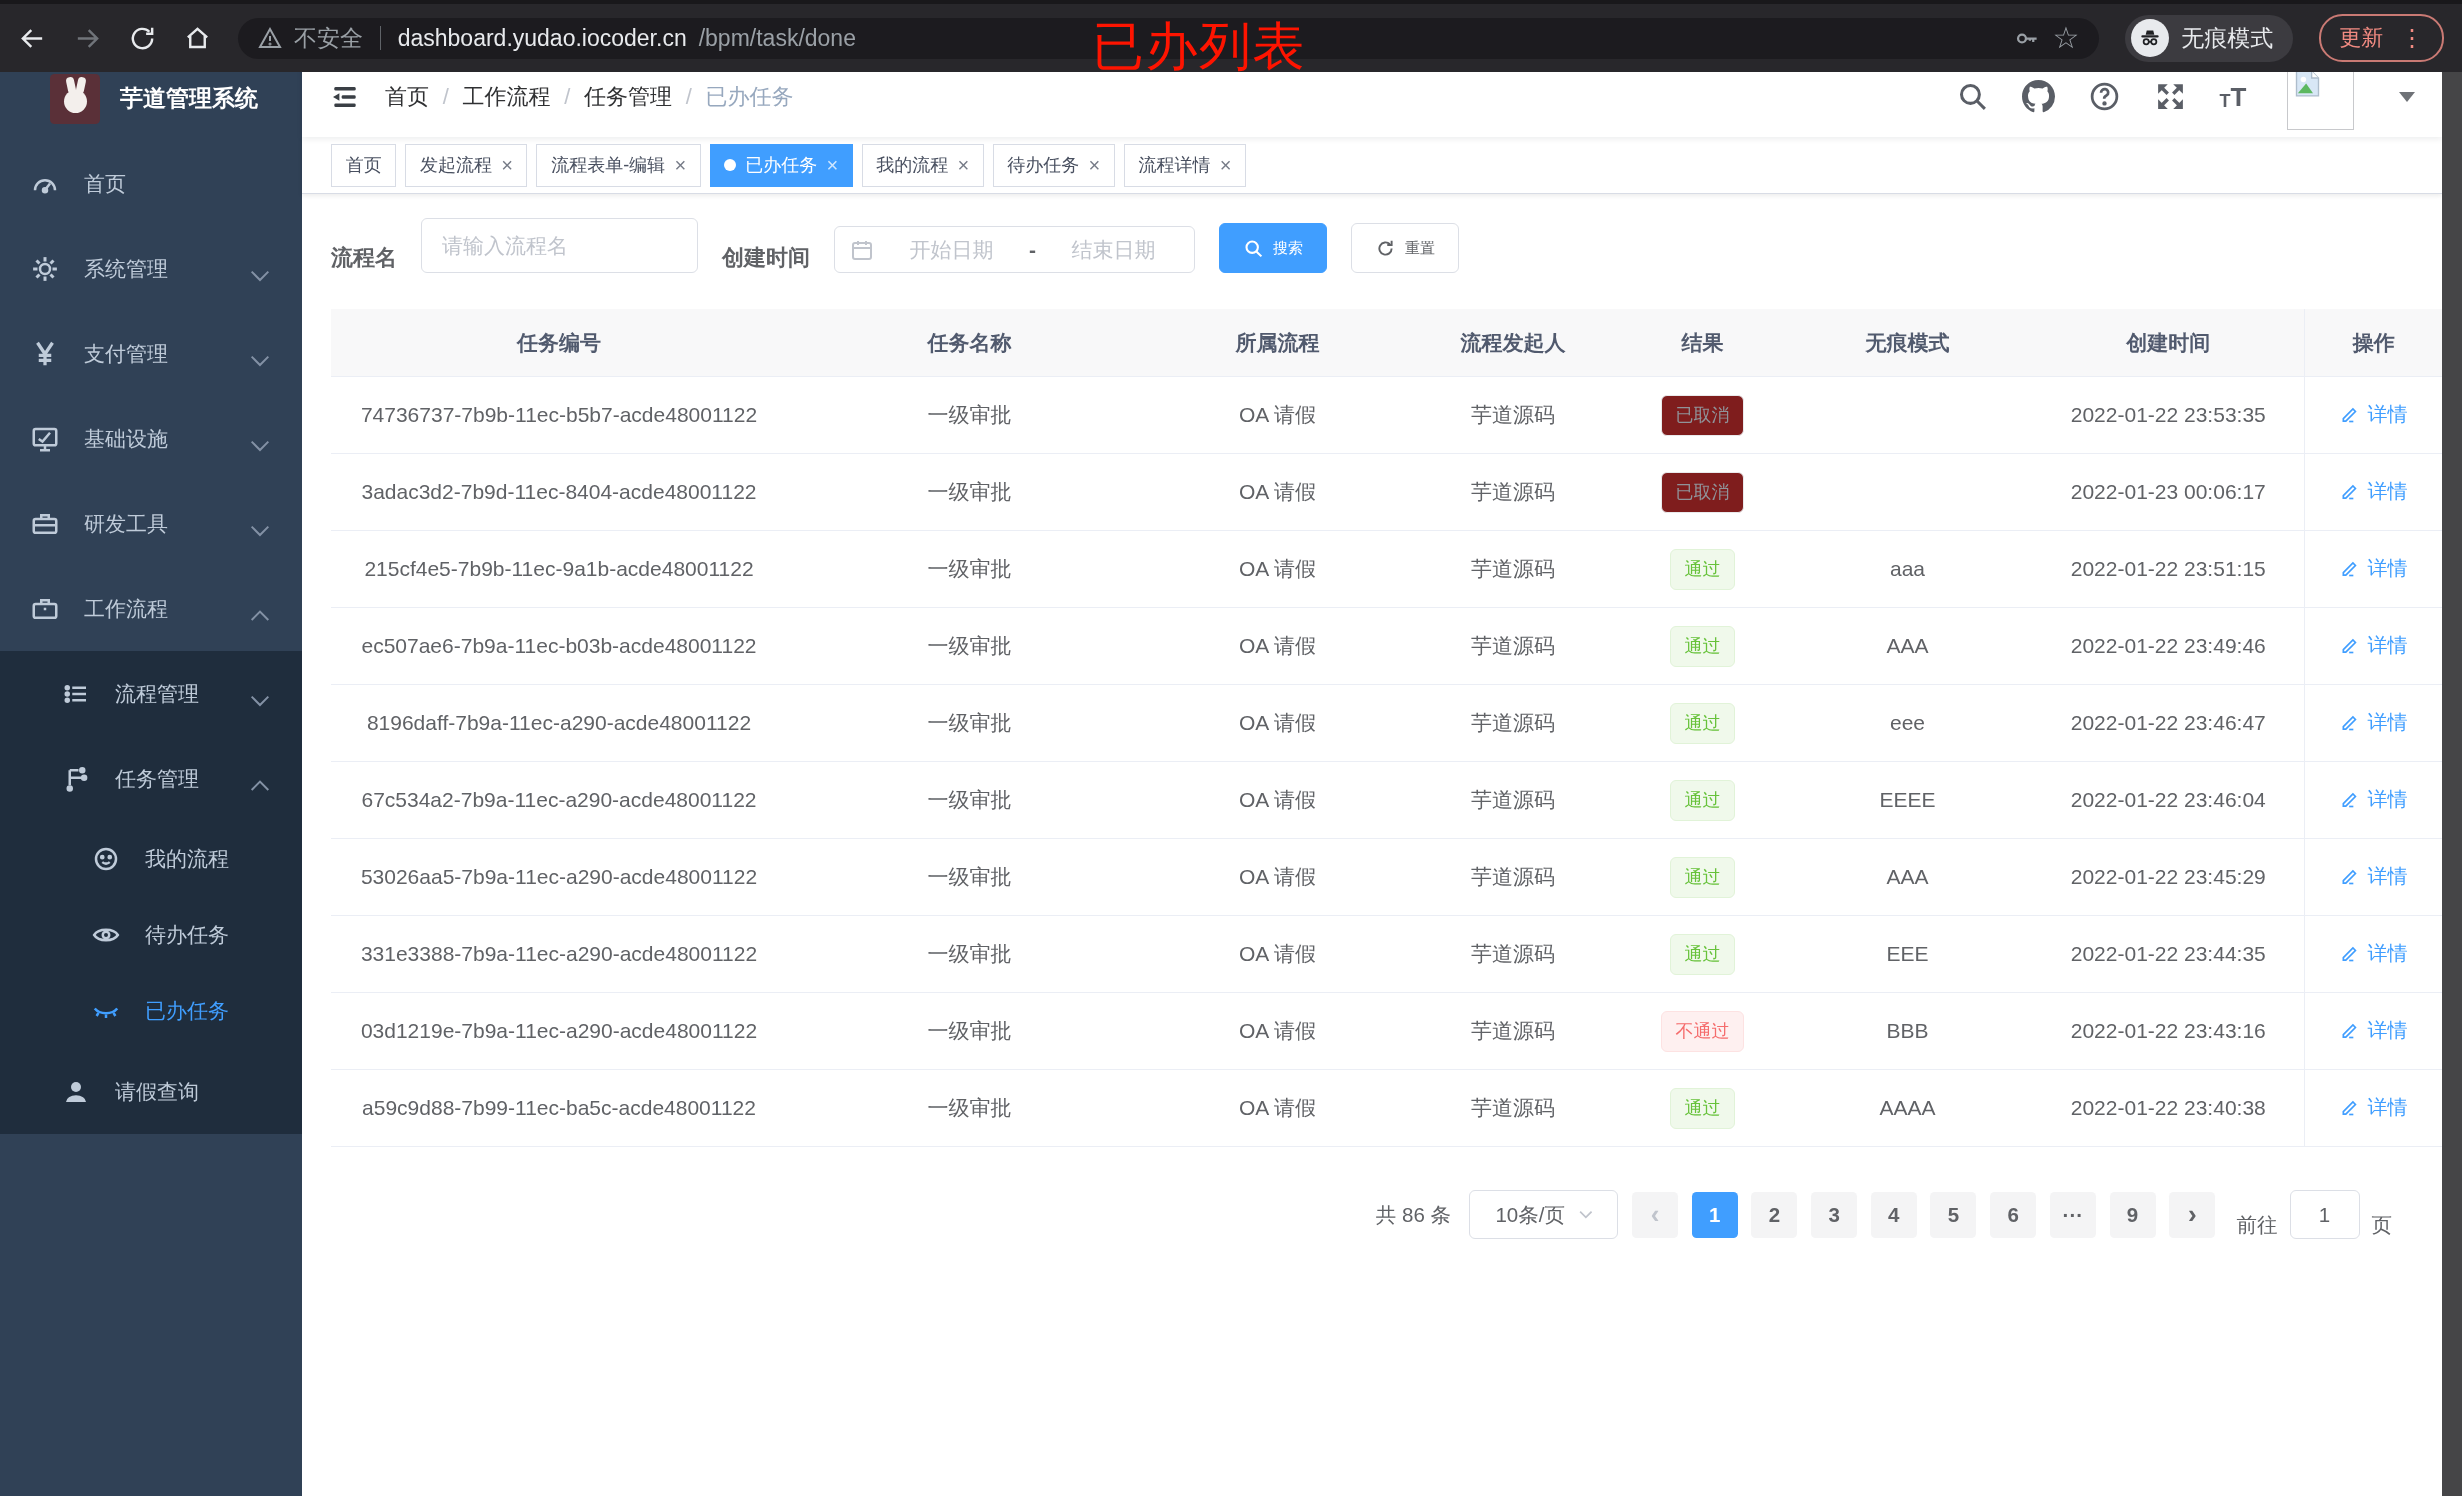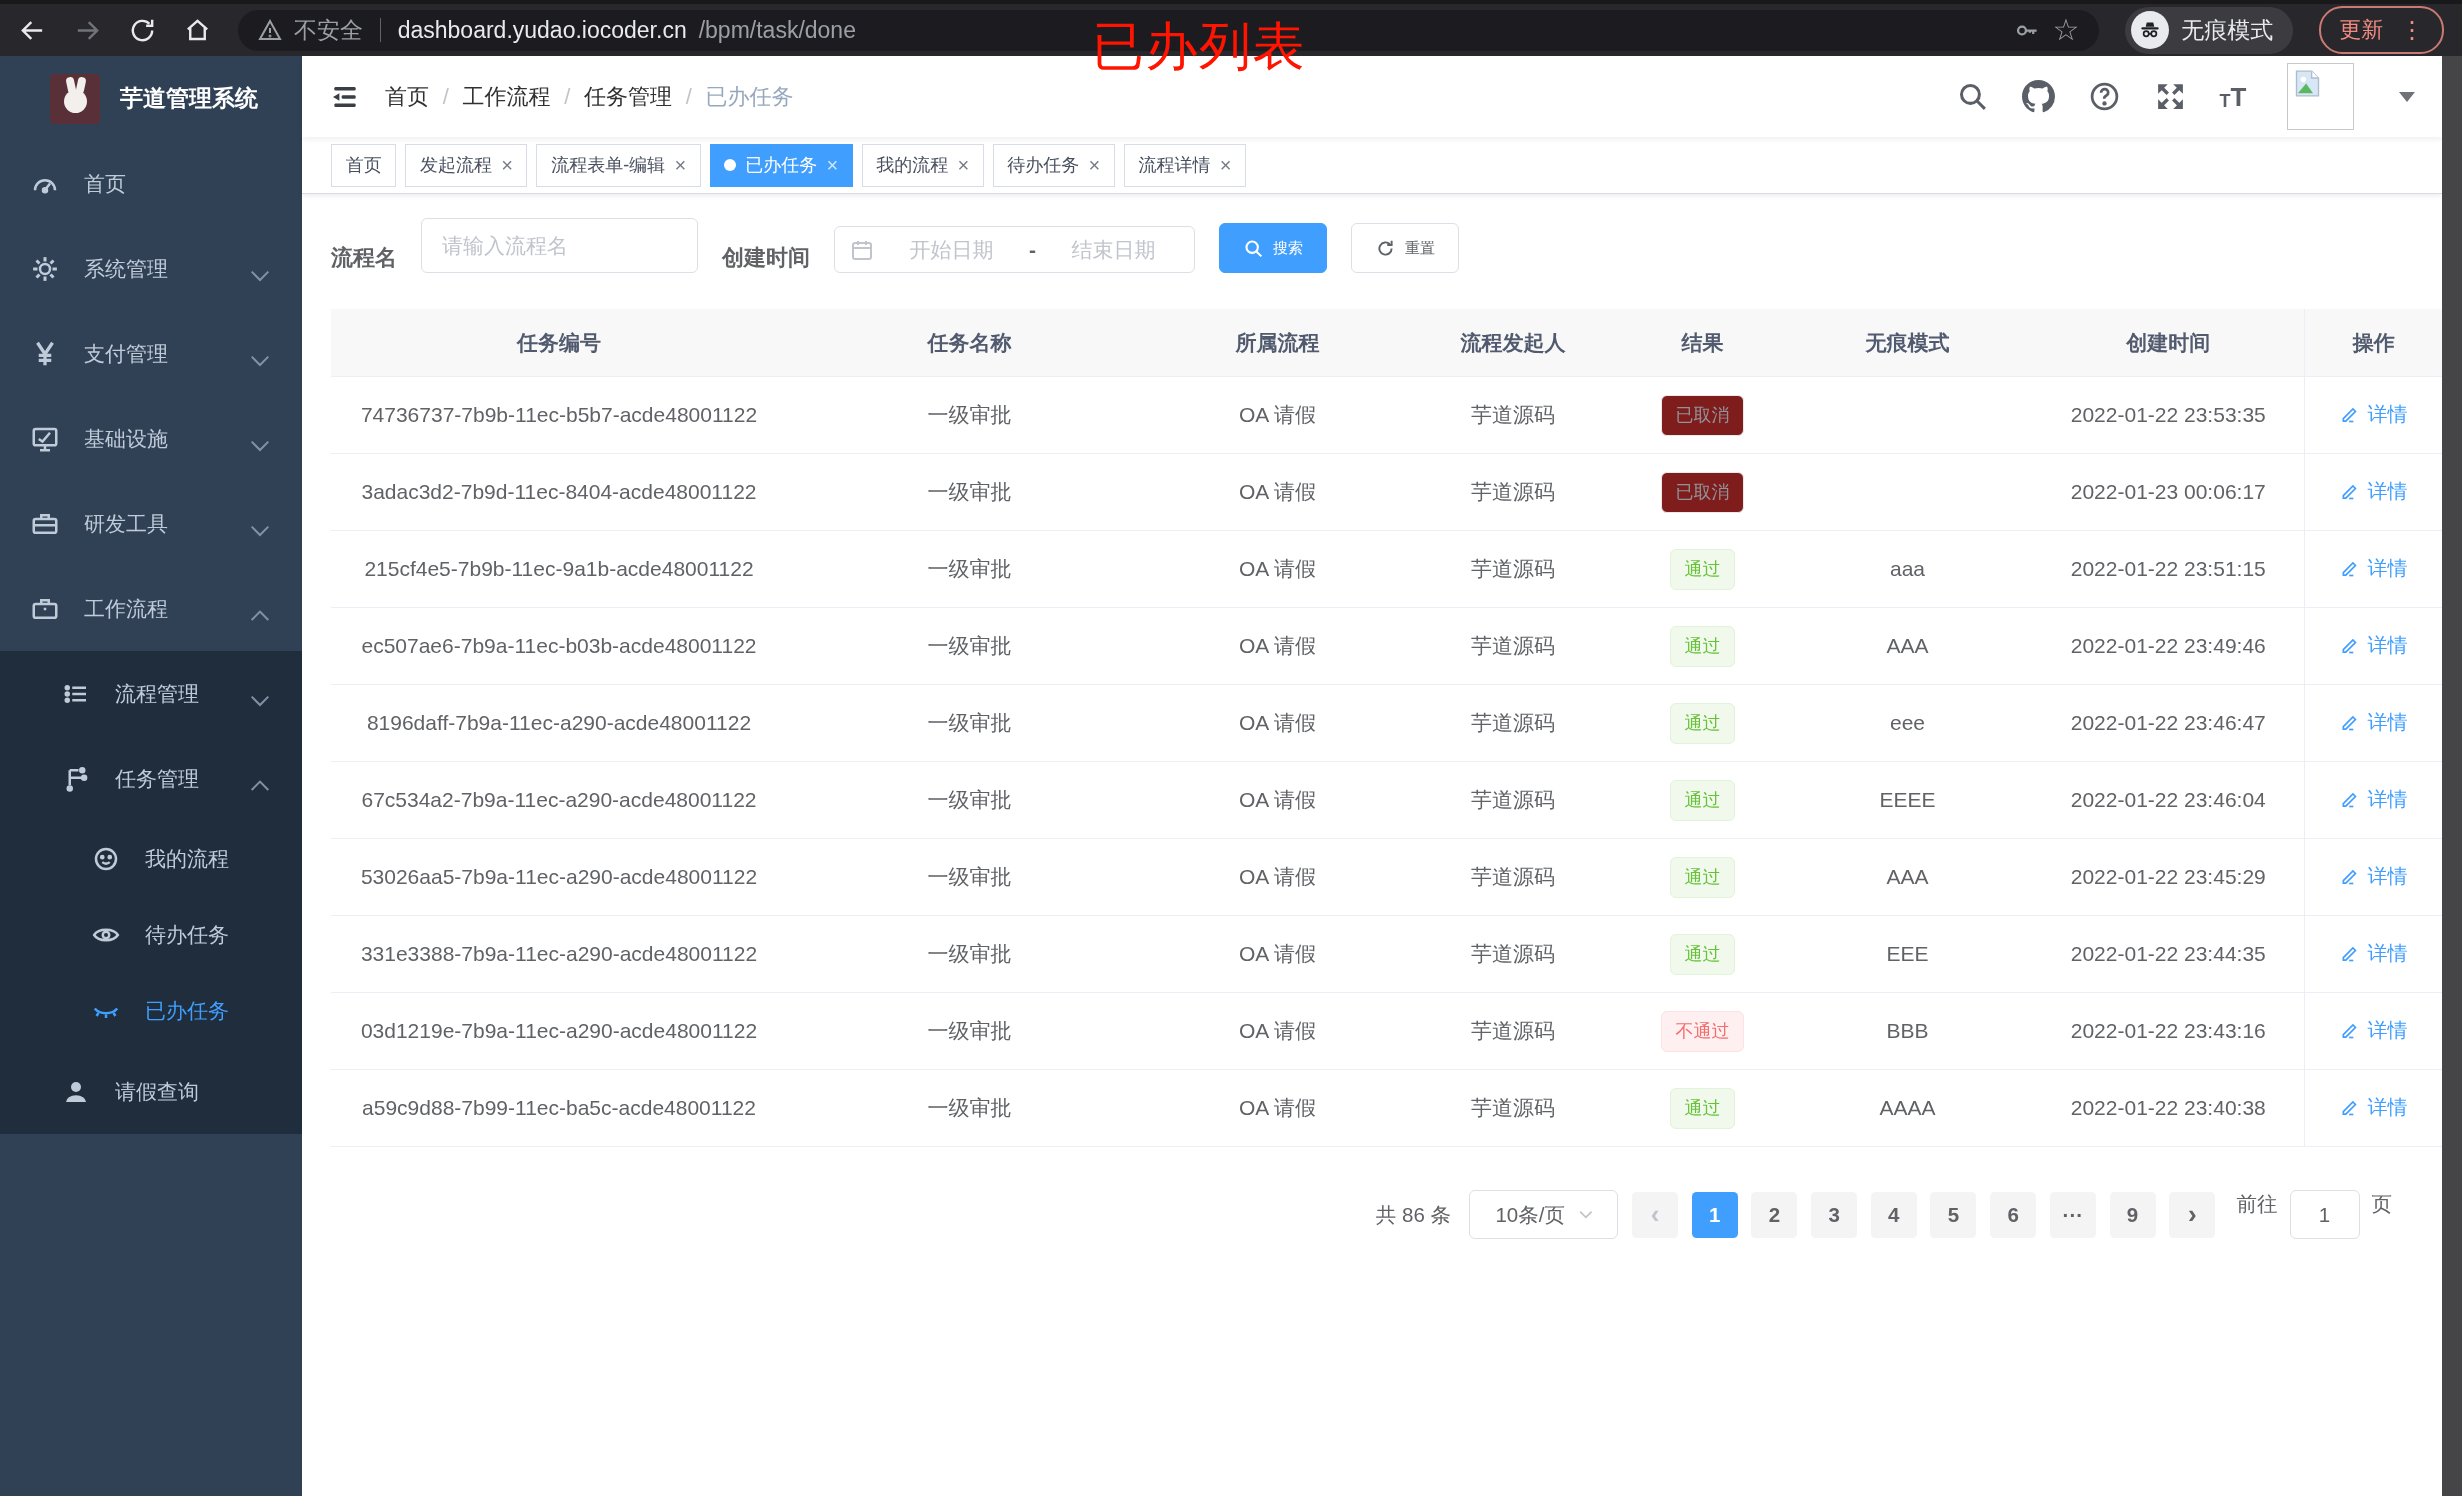--- a/index.html
+++ b/index.html
@@ -1,19 +1,19 @@
 <!DOCTYPE html>
 <html style="font-size:12px"><head>
 <meta charset="utf-8">
 <style>
   html,body{margin:0;padding:0;background:#fff;font-family:"Liberation Sans","DejaVu Sans",sans-serif;}
   .screen{position:relative;width:2462px;height:1496px;overflow:hidden;background:#fff;}
 
   
-  .chrome{position:absolute;left:0;top:0;width:2462px;height:56px;background:#28272b;border-top:4.6px solid #19181b;
+  .chrome{position:absolute;left:0;top:0;width:2462px;height:72px;background:#28272b;border-top:4.6px solid #19181b;
           display:flex;align-items:center;box-sizing:border-box;padding:0 18px;gap:26px;z-index:40;}
   .navico{width:29px;height:29px;flex:0 0 auto;}
   .url-pill{flex:1;height:41px;border-radius:20.5px;background:#1c1b1f;display:flex;align-items:center;
             padding:0 20px;gap:12px;min-width:0;}
   .sec-text{color:#9aa0a6;font-size:23px;}
   .url-div{width:1.5px;height:24px;background:#5f6368;margin:0 4.6px;}
   .url-host{color:#e8eaed;font-size:23px;white-space:nowrap;}
   .url-path{color:#9aa0a6;font-size:23px;white-space:nowrap;}
   .pill-spacer{flex:1;}
   .star{color:#9aa0a6;font-size:30px;line-height:1;}
@@ -112,21 +112,21 @@
   
   .pagination{margin-top:43px;display:flex;align-items:center;justify-content:flex-end;gap:13.7px;padding-right:21px;font-size:20.5px;color:#606266;}
   .pg-total{margin-right:4.6px;}
   .pg-size{width:149px;height:49px;border:1.5px solid #dcdfe6;border-radius:6px;display:flex;align-items:center;justify-content:center;gap:13.7px;color:#606266;box-sizing:border-box;}
   .pg-size .chev{width:13.7px;height:9px;}
   .pg-btn{min-width:46px;height:46px;border-radius:4.6px;background:#f4f4f5;display:flex;align-items:center;justify-content:center;
           font-size:20.5px;color:#606266;font-weight:600;cursor:pointer;padding:0 6px;box-sizing:border-box;}
   .pg-btn[data-active="true"]{background:#409EFF;color:#fff;}
   .pg-prev{color:#c0c4cc;font-size:26px;}
   .pg-next{font-size:26px;}
-  .pg-goto{display:flex;align-items:flex-start;gap:12px;margin-left:7.6px;}
+  .pg-goto{display:flex;align-items:flex-end;gap:12px;margin-left:7.6px;}
   .pg-input{width:70px;height:49px;border:1.5px solid #dcdfe6;border-radius:6px;text-align:center;font-size:20.5px;color:#606266;box-sizing:border-box;outline:none;}
 </style>
 </head>
 <body>
 
 <div class="screen">
 
   <div class="chrome">
     <svg class="navico" viewBox="0 0 24 24" fill="none" stroke="#e8eaed" stroke-width="2">
         <path d="M20 12H5M11 5l-7 7 7 7"></path>

